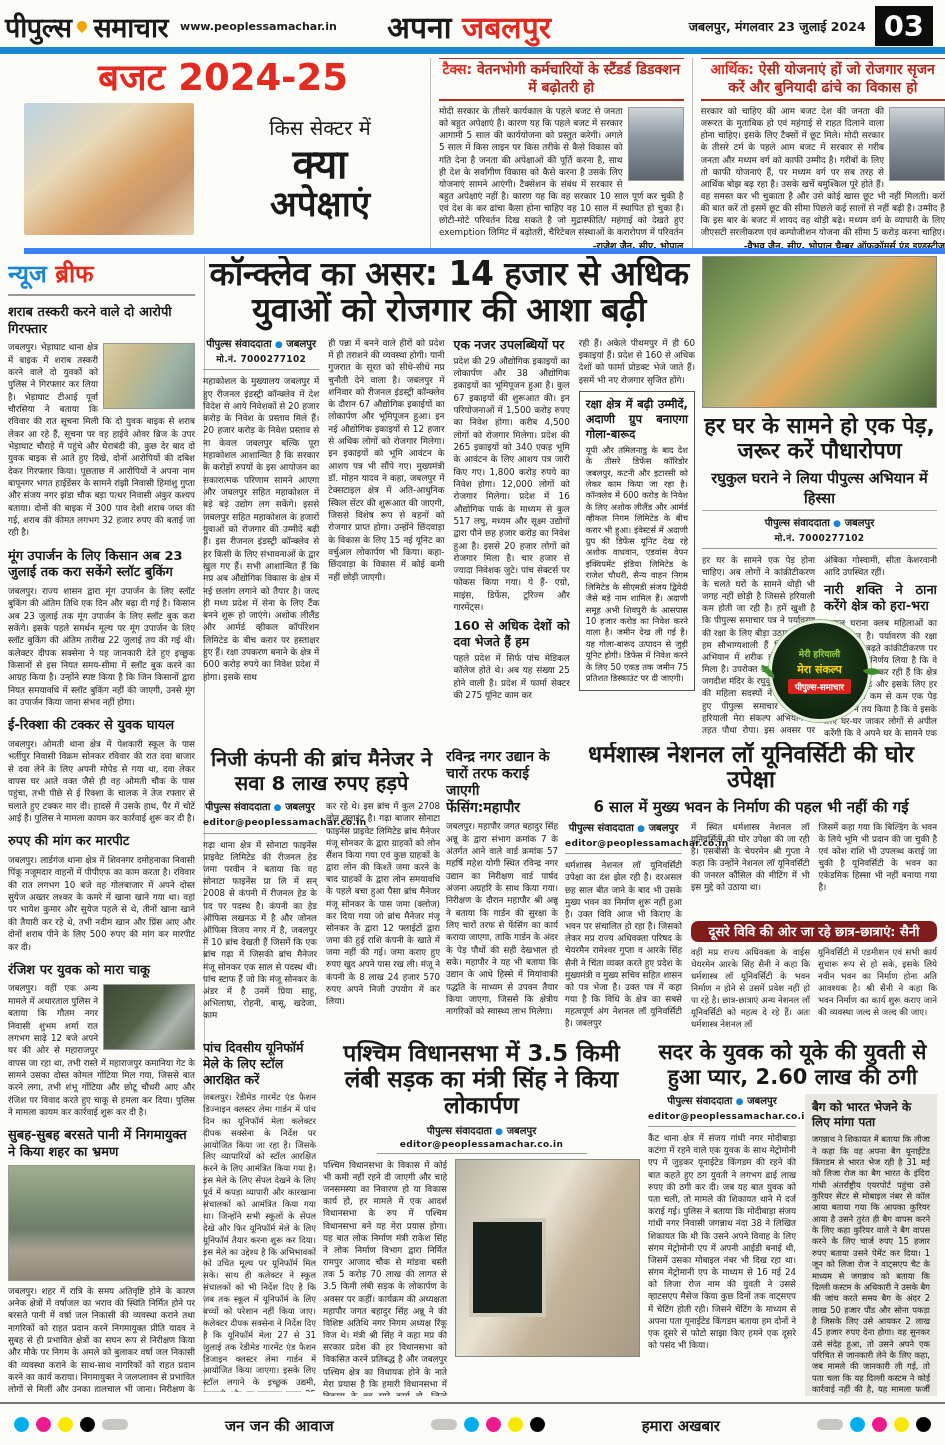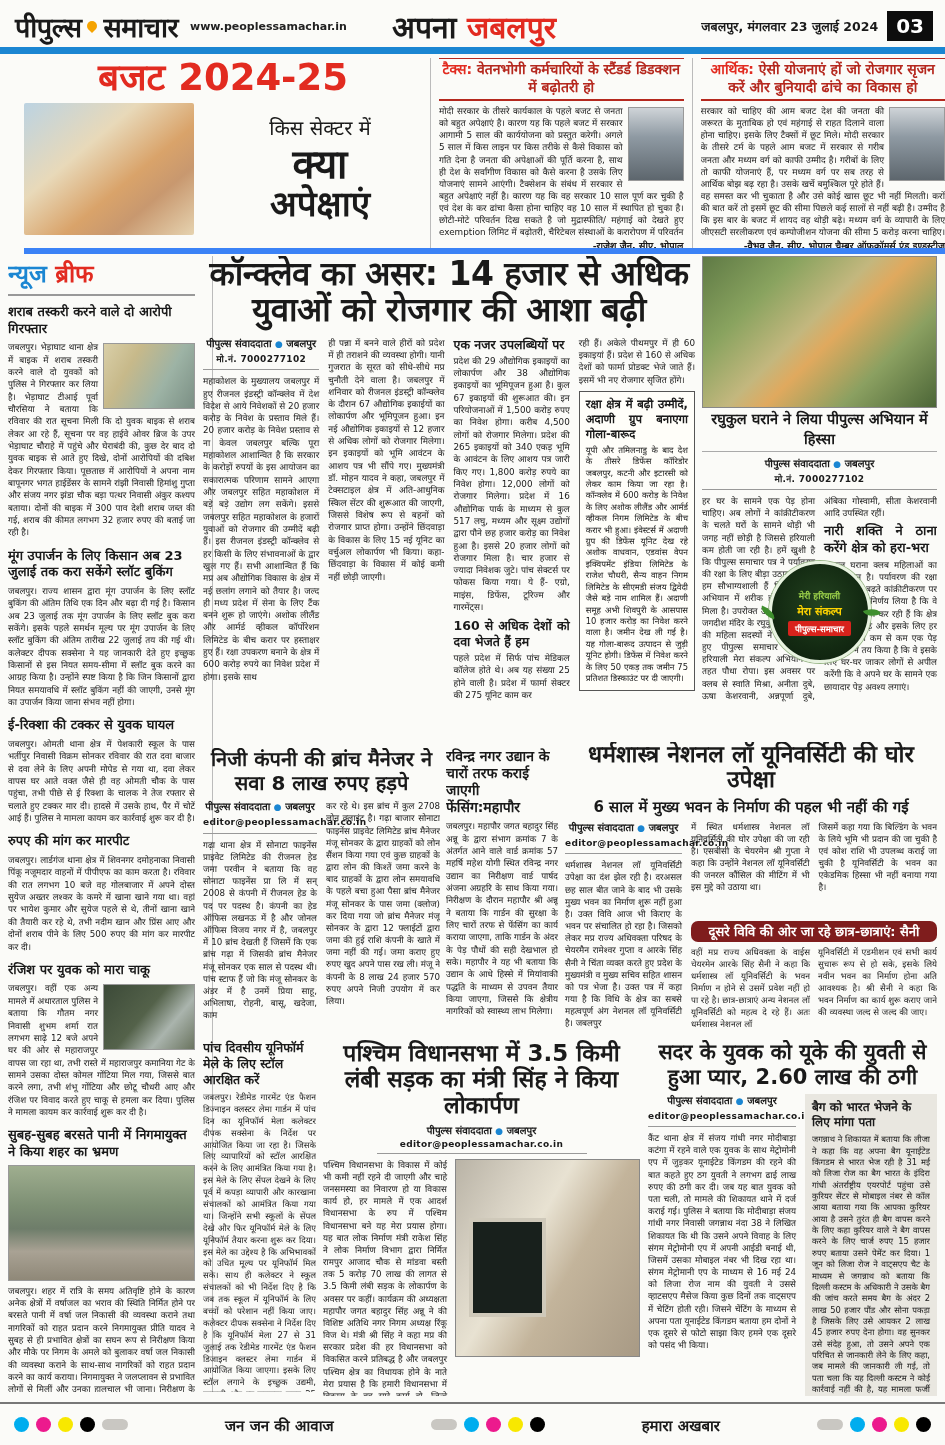--- a/index.html
+++ b/index.html
@@ -1,30 +1,30 @@
 <!DOCTYPE html>
 <html><head>
 <meta charset="utf-8">
 <style>
   html,body{margin:0;padding:0;}
   body{width:945px;height:1445px;background:#fbfbf8;position:relative;overflow:hidden;
        font-family:"DejaVu Sans","Liberation Sans",sans-serif;color:#1a1a1a;}
   #page{position:absolute;inset:0;}
 
   
-  .masthead{position:absolute;top:6px;left:15px;right:12px;height:40px;display:flex;align-items:center;}
+  .masthead{position:absolute;top:6px;left:5px;right:12px;height:40px;display:flex;align-items:center;}
   .logo-block{display:flex;align-items:center;gap:5px;}
   .logo-text{font-size:27px;font-weight:800;letter-spacing:-.5px;}
   .pin-icon{width:10px;height:10px;background:#f5a300;border-radius:50% 50% 50% 0;transform:rotate(-45deg);display:inline-block;margin:0 1px;}
   .website{font-size:11px;font-weight:bold;color:#222;margin-left:7px;}
   .section-title{position:absolute;left:50%;transform:translateX(-50%);font-size:30px;font-weight:800;white-space:nowrap;}
   .sec-red{color:#e22b20;}
   .date-wrap{margin-left:auto;display:flex;align-items:center;}
   .dateline{font-size:12.5px;font-weight:bold;}
-  .page-box{background:#0d0d0d;color:#fff;font-size:20px;font-weight:800;padding:3px 9px;margin-left:9px;}
+  .page-box{background:#0d0d0d;color:#fff;font-size:29px;font-weight:800;padding:3px 9px;margin-left:9px;}
   .blue-bar{position:absolute;top:47px;left:0;width:945px;height:7px;background:#1b86d2;}
 
   
   .budget{position:absolute;top:58px;left:24px;width:929px;height:190px;border-bottom:6px solid #3b82f6;display:flex;overflow:hidden;}
   .budget-left{width:398px;padding-right:8px;border-right:1px solid #bbb;}
   .budget-title{color:#e22b20;font-size:37px;font-weight:800;text-align:center;margin:0;line-height:1.1;}
   .budget-row{display:flex;gap:24px;align-items:center;margin-top:4px;}
   .budget-illus{width:170px;height:132px;flex:none;border-radius:2px;
     background:linear-gradient(140deg,#bcd3e2 0%,#e8d9b9 35%,#d9a36a 60%,#c8986f 75%,#e6d3b0 100%);}
   .budget-q{flex:1;text-align:center;}
@@ -35,21 +35,21 @@
   .op-col.tax{border-right:1px solid #bbb;}
   .op-head{color:#b5281e;font-weight:800;font-size:14px;text-align:center;line-height:1.25;
            border-top:1px solid #b5281e;border-bottom:2px solid #b5281e;padding:2px 0 3px;margin:0 0 4px;}
   .op-label{color:#e22b20;}
   .op-photo{float:right;width:54px;height:72px;margin:2px 0 3px 5px;border:1px solid #999;
     background:linear-gradient(180deg,#cfd4d8 0%,#8f9aa3 40%,#5d666d 100%);}
   .op-body{font-size:8.8px;line-height:1.38;text-align:justify;height:132px;overflow:hidden;}
   .op-sign{font-size:9.5px;font-weight:bold;text-align:right;margin-top:2px;}
 
   
-  .brief{position:absolute;top:256px;left:8px;width:187px;height:1136px;border-right:1px solid #bbb;padding-right:17px;overflow:hidden;}
+  .brief{position:absolute;top:256px;left:8px;width:187px;height:1136px;border-right:1px solid #bbb;padding-right:9px;overflow:hidden;}
   .brief-title{font-size:24px;font-weight:800;border-bottom:2px solid #999;padding-bottom:5px;margin:0 0 8px;}
   .bt-blue{color:#1b86d2;} .bt-red{color:#e22b20;}
   .brief-art{margin-bottom:9px;overflow:hidden;}
   .brief-art h3{font-size:13px;font-weight:800;line-height:1.28;margin:0 0 4px;}
   .b-body{font-size:8.7px;line-height:1.42;text-align:justify;}
   .inset-r{float:right;width:90px;height:64px;margin:2px 0 2px 5px;border:1px solid #999;}
   .police-photo{background:linear-gradient(120deg,#d9cfa8 0%,#c7b98a 30%,#9db3a5 65%,#7b8f84 100%);}
   .knife-photo{background:linear-gradient(130deg,#3c4a38 0%,#54624a 45%,#aab4ad 70%,#6a745f 100%);}
   .flood-photo{width:100%;height:116px;border:1px solid #999;margin:1px 0 4px;box-sizing:border-box;
     background:linear-gradient(180deg,#9fae8f 0%,#7d8f74 35%,#6e7d6a 55%,#a9a294 75%,#8f8878 100%);}
@@ -263,20 +263,21 @@
         <div class="defense-box">
           <h4>रक्षा क्षेत्र में बढ़ी उम्मीदें, अदाणी ग्रुप बनाएगा गोला-बारूद</h4>
           <div class="d-body">यूपी और तमिलनाडु के बाद देश के तीसरे डिफेंस कॉरिडोर जबलपुर, कटनी और इटारसी को लेकर काम किया जा रहा है। कॉन्क्लेव में 600 करोड़ के निवेश के लिए अशोक लीलैंड और आर्मर्ड व्हीकल निगम लिमिटेड के बीच करार भी हुआ। इंवेस्टर्स में अदाणी ग्रुप की डिफेंस यूनिट देख रहे अशोक वाधवान, एडवांस वेपन इक्विपमेंट इंडिया लिमिटेड के राजेश चौधरी, सैन्य वाहन निगम लिमिटेड के सीएमडी संजय द्विवेदी जैसे बड़े नाम शामिल हैं। अदाणी समूह अभी शिवपुरी के आसपास 10 हजार करोड़ का निवेश करने वाला है। जमीन देख ली गई है। यह गोला-बारूद उत्पादन से जुड़ी यूनिट होगी। डिफेंस में निवेश करने के लिए 50 एकड़ तक जमीन 75 प्रतिशत डिस्काउंट पर दी जाएगी।</div>
         </div>
       </div>
     </div>
   </div>
 
   <div class="tree">
     <div class="tree-photo"></div>
+    <h2 class="tree-head">हर घर के सामने हो एक पेड़, जरूर करें पौधारोपण</h2>
     <div class="tree-sub">रघुकुल घराने ने लिया पीपुल्स अभियान में हिस्सा</div>
     <div class="byline-block">
       <div class="byline">
         <span>पीपुल्स संवाददाता</span>
         <span class="dot">●</span>
         <span>जबलपुर</span>
       </div>
       <div class="contact">मो.नं. 7000277102</div>
     </div>
     <div class="tree-bodywrap">

